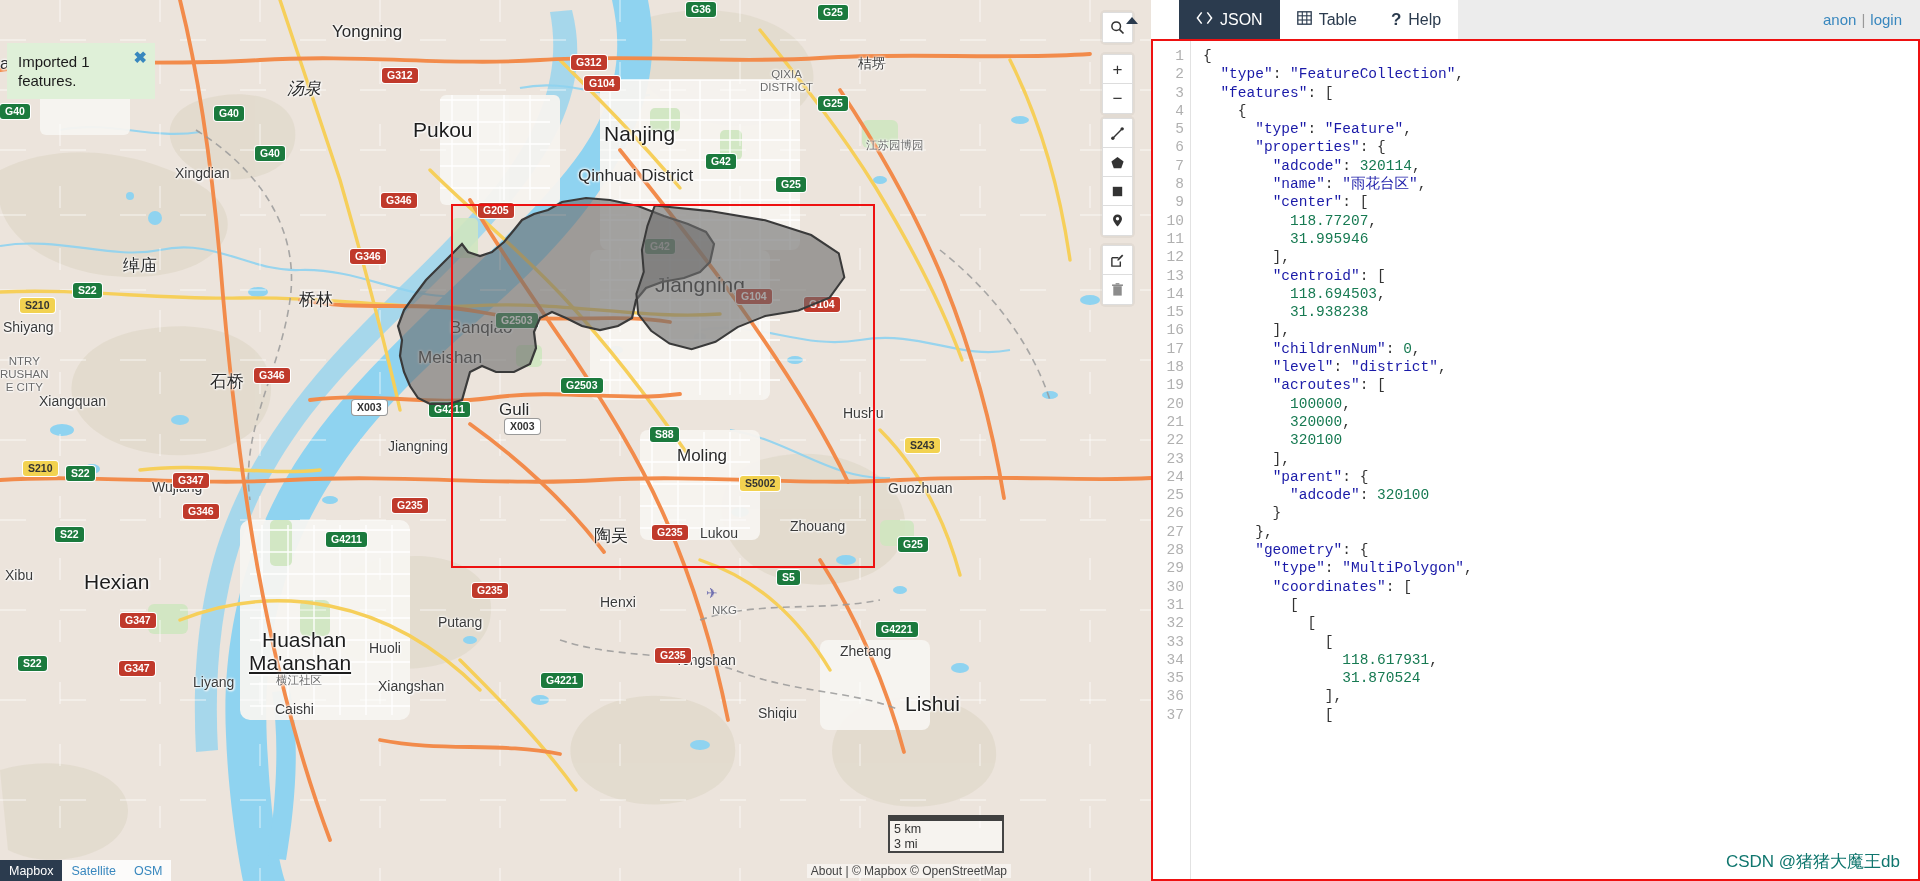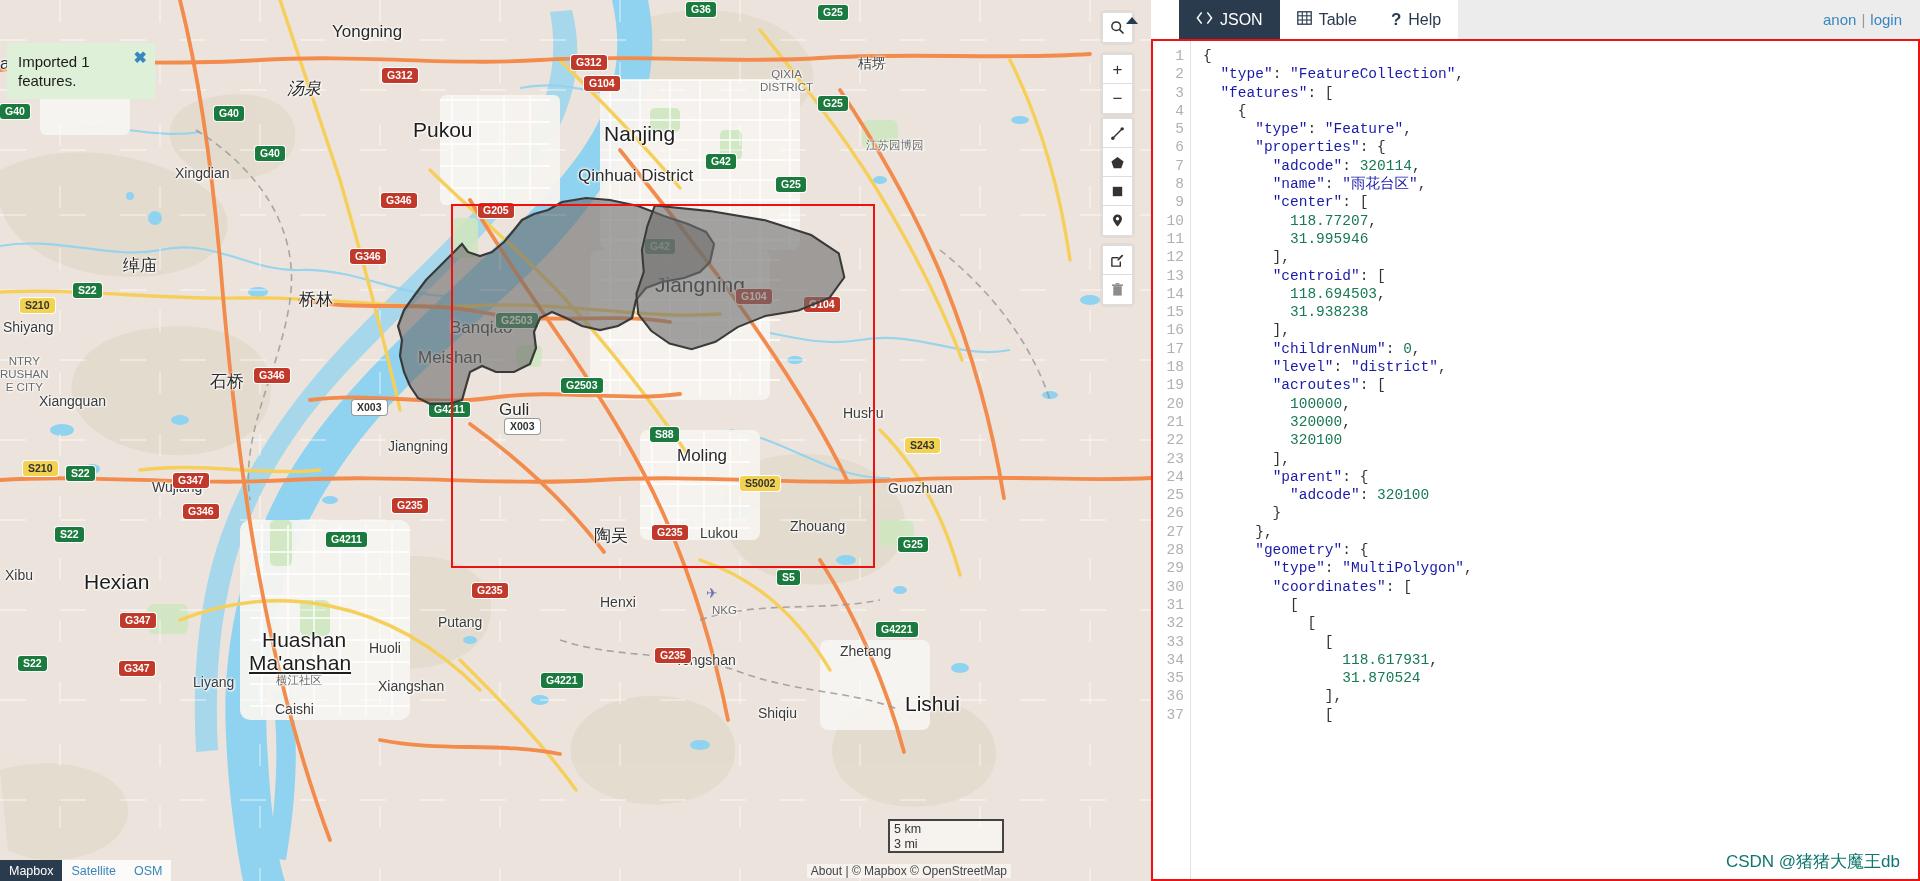--- a/index.html
+++ b/index.html
@@ -113,21 +113,21 @@
   
   #scalebars {
     position: absolute; right: 147px; bottom: 28px;
     z-index: 36; font-size: 12.5px; color: #333;
   }
   #scalebars .sb {
     border: 2px solid #444; border-top: none;
     padding: 1px 4px 0 4px; background: rgba(255,255,255,0.55);
     width: 116px;
   }
-  #scalebars .sb.top { border-top: 2px solid #404040; border-bottom: none; }
+  #scalebars .sb.top { border-top: 6px solid #404040; border-bottom: none; }
 
   
   #attribution {
     position: absolute; right: 140px; bottom: 3px;
     font-size: 12px; color: #444; z-index: 36;
     background: rgba(255,255,255,0.5); padding: 0 4px;
     white-space: nowrap;
   }
 
   

